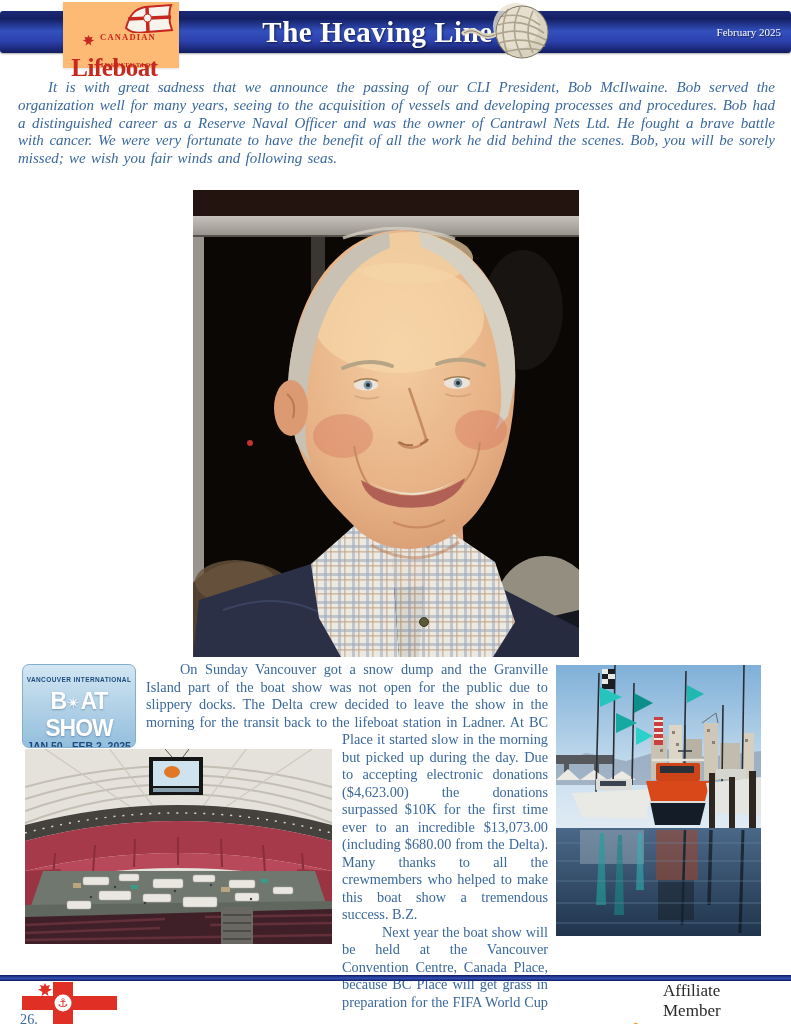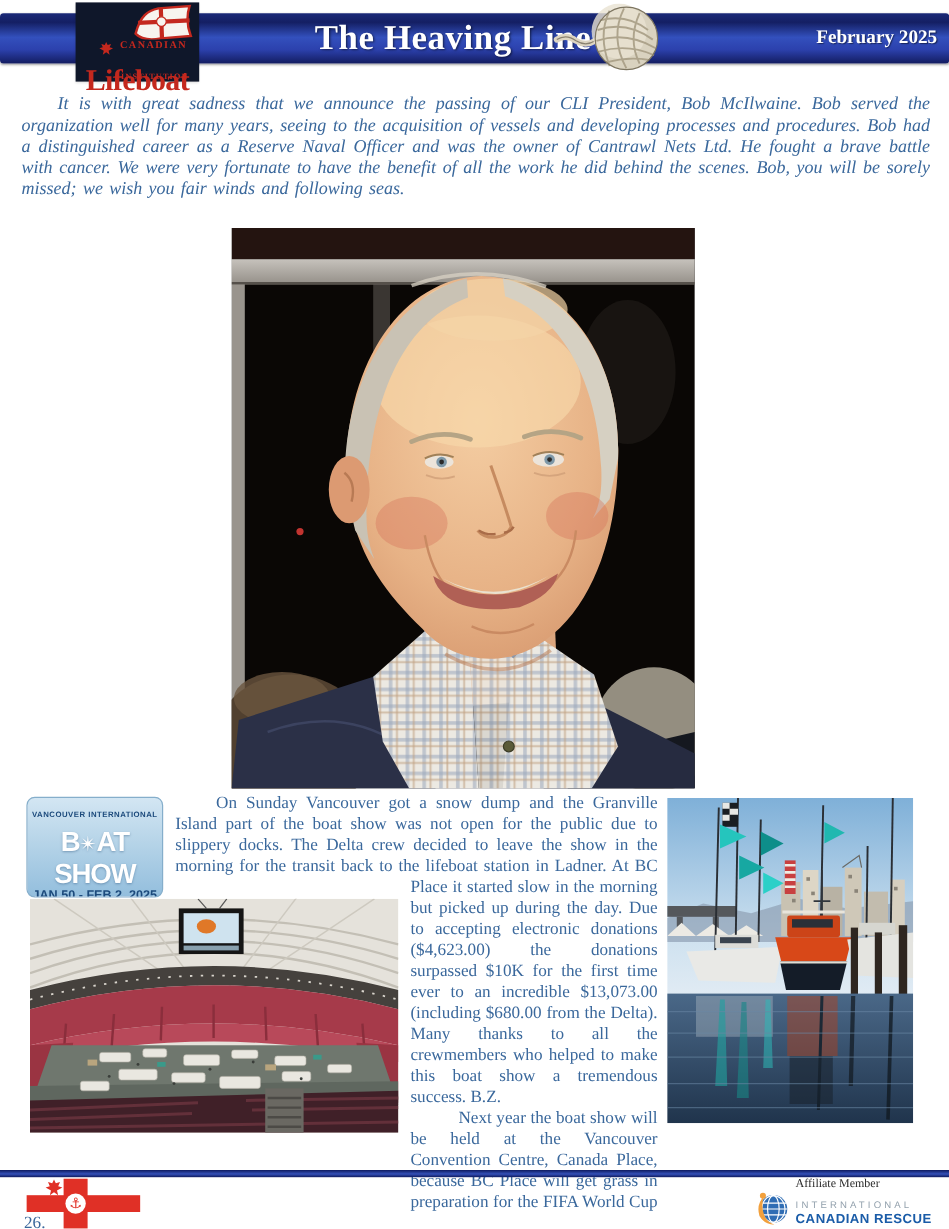--- a/index.html
+++ b/index.html
@@ -18,25 +18,25 @@
 
   
   .header-bar{position:absolute;left:0;top:11px;width:791px;height:42px;border-radius:3px;
     background:linear-gradient(to bottom,#1b2a78 0%,#141f63 18%,#3350bd 48%,#2c41ad 72%,#131c60 100%);
     box-shadow:0 1px 2px rgba(0,0,0,.35);}
   .header-title-wrap{position:absolute;inset:0;display:flex;align-items:center;justify-content:center;
     transform:translateX(-18px);}
   .header-title{color:#fff;font-size:29px;font-weight:bold;letter-spacing:.5px;
     text-shadow:1px 1px 2px rgba(0,0,0,.55);}
   .issue-date{position:absolute;right:10px;top:50%;transform:translateY(-50%);
-    color:#fff;font-size:16px;font-weight:bold;text-shadow:1px 1px 1px rgba(0,0,0,.5);}
+    color:#fff;font-size:11px;font-weight:normal;text-shadow:1px 1px 1px rgba(0,0,0,.5);}
   .knot{position:absolute;left:460px;top:3px;width:96px;height:58px;}
 
   
-  .cli-box{position:absolute;left:63px;top:2px;width:103px;height:66px;background:#0f172a;z-index:5;
+  .cli-box{position:absolute;left:63px;top:2px;width:116px;height:66px;background:#fdba74;z-index:5;
     box-shadow:0 1px 2px rgba(0,0,0,.12);}
   .cli-flag{position:absolute;right:4px;top:1px;width:52px;height:30px;}
   .cli-country{position:absolute;left:30px;top:30px;width:70px;text-align:center;
     color:var(--cli-red);font-size:8.5px;font-weight:bold;letter-spacing:1.2px;}
   .cli-name{position:absolute;left:1px;top:52px;width:101px;text-align:center;
     color:var(--cli-red);font-size:25px;font-weight:bold;letter-spacing:-.5px;}
   .cli-org{position:absolute;left:32px;top:59px;width:68px;text-align:center;
     color:var(--cli-red);font-size:6.8px;font-weight:bold;letter-spacing:1px;}
   .cli-leaf{position:absolute;left:19px;top:33px;width:13px;height:13px;z-index:6;}
 
@@ -69,21 +69,21 @@
 
   
   .footer-divider{position:absolute;left:0;top:975px;width:791px;height:6px;
     background:linear-gradient(to bottom,#0e1a5e,#3450b8 55%,#0e1a5e);}
   .footer-cross{position:absolute;left:22px;top:982px;width:95px;height:42px;}
   .footer-center{position:absolute;left:130px;top:981px;width:530px;text-align:center;
     color:var(--body-text);font-size:11px;line-height:13.5px;}
   .footer-right{position:absolute;right:12px;top:981px;width:150px;
     font-family:"Liberation Sans","DejaVu Sans",sans-serif;}
   .affiliate{margin-left:34px;font-family:"Liberation Serif","DejaVu Serif",serif;
-    color:#2a2a2a;font-size:10px;text-align:left;}
+    color:#2a2a2a;font-size:17px;text-align:left;}
   .imr-row{display:flex;align-items:flex-end;margin-top:1px;}
   .imr-globe{width:29px;height:29px;flex:0 0 29px;}
   .imr-text{margin-left:5px;}
   .imr-top{color:var(--imr-gray);font-size:8px;letter-spacing:2.6px;line-height:10px;}
   .imr-bottom{color:var(--imr-blue);font-size:11px;font-weight:bold;letter-spacing:.4px;line-height:12px;}
 </style>
 </head>
 <body>
 
 <div class="page">

